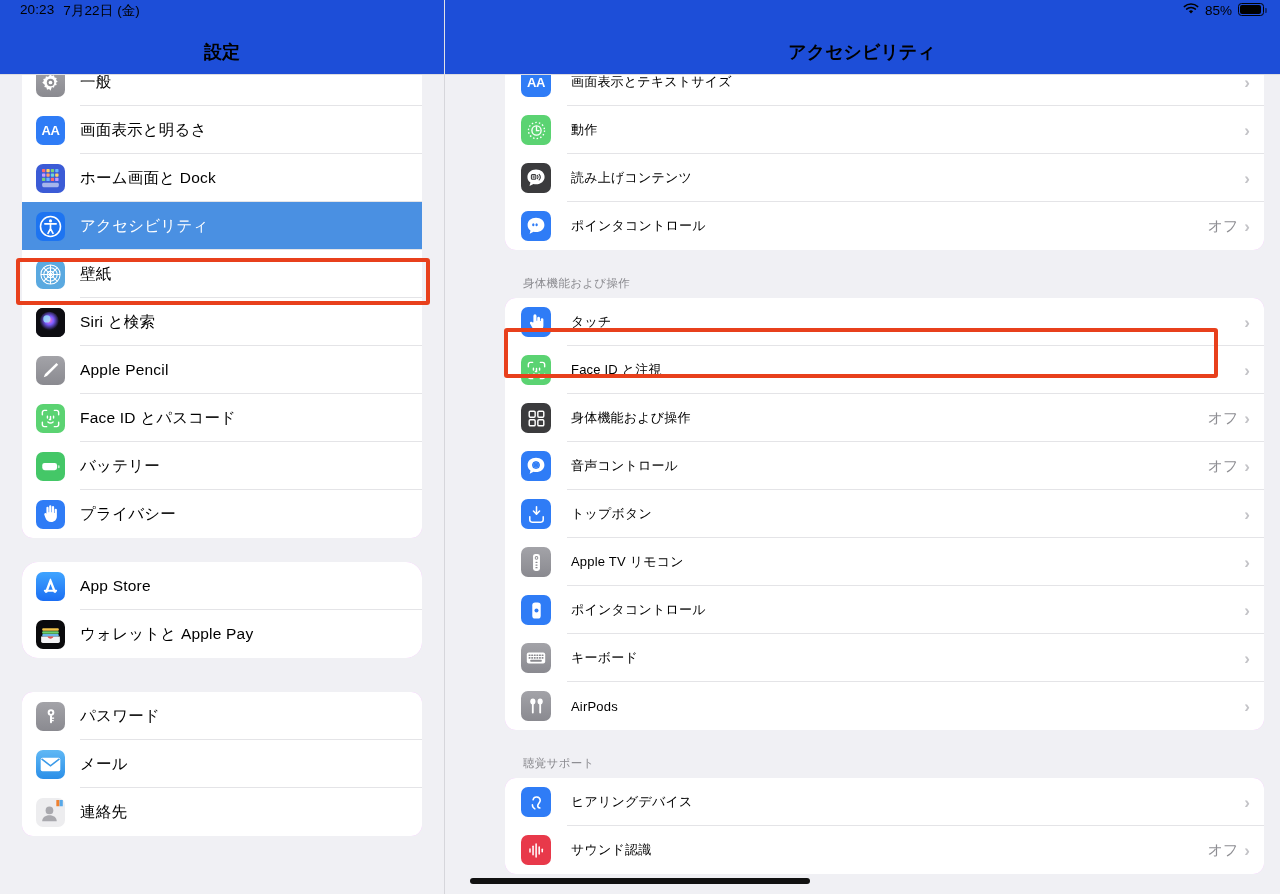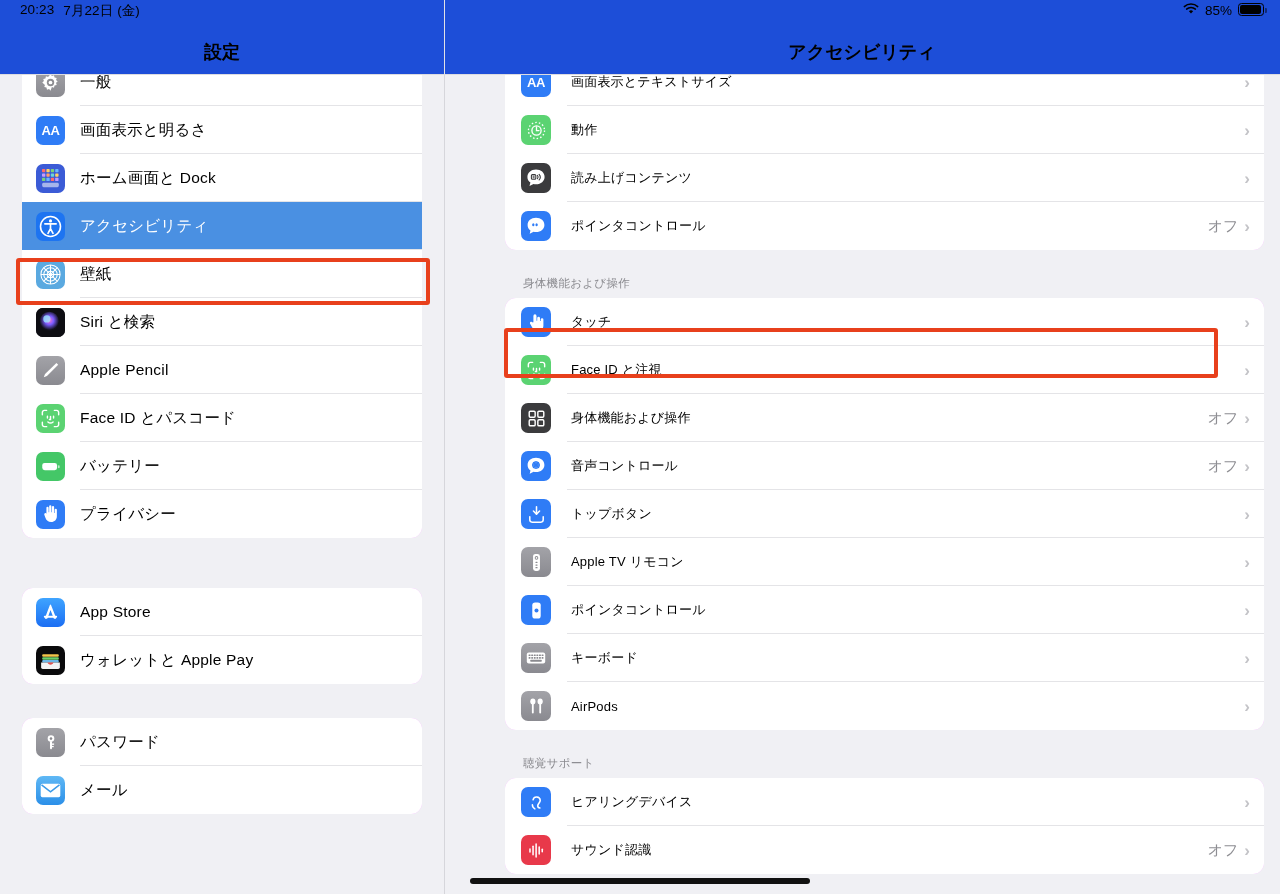--- a/index.html
+++ b/index.html
@@ -241,21 +241,21 @@
           <div class="row">
       <span class="ico" style="background:#2f7cf6;">
               <svg width="22" height="22" viewBox="0 0 24 24">
                 <path fill="#fff" d="M7 11V5.2a1.2 1.2 0 0 1 2.4 0V10h.6V3.6a1.2 1.2 0 0 1 2.4 0V10h.6V4.4a1.2 1.2 0 0 1 2.4 0V11h.6V7.4a1.2 1.2 0 0 1 2.4 0v7.1c0 3.6-2.6 6.3-6.1 6.3-3.4 0-5.5-2-6.4-4.6l-1.2-3.4c-.3-.9.2-1.6 1-1.8.6-.1 1.1.2 1.3.8z"></path>
               </svg>
             </span>
       <span class="lbl">プライバシー</span>
 
     </div>
         </div>
-        <div class="card" style="margin-top:50px;">
+        <div class="card" style="margin-top:24px;border-radius:16px;">
           <div class="row">
       <span class="ico" style="background:linear-gradient(#3fa4ff,#1b6ef3);">
               <svg width="25" height="25" viewBox="0 0 24 24">
                 <path fill="#fff" d="M12 4.2 16.7 17h-2.6L12 10.6 9.9 17H7.3zM6.2 18.6h11.6v1.9H6.2z" opacity="0"></path>
                 <path fill="#fff" d="M11.9 4.4c.3 0 .5.2.6.4l4.9 12.4c.1.4-.1.8-.5.8h-1.3c-.3 0-.5-.2-.6-.4L12 9.6l-2.9 8c-.1.2-.3.4-.6.4H7.2c-.4 0-.7-.4-.5-.8L11.4 4.8c.1-.2.3-.4.5-.4z"></path>
                 <rect x="5.6" y="15.1" width="12.8" height="1.9" rx=".95" fill="#fff"></rect>
               </svg>
             </span>
       <span class="lbl">App Store</span>
       <span class="sep"></span>
@@ -291,20 +291,33 @@
     </div>
           <div class="row">
       <span class="ico" style="background:linear-gradient(#5fb8f5,#2b8fe8);">
               <svg width="25" height="25" viewBox="0 0 24 24">
                 <rect x="2.6" y="5.6" width="18.8" height="12.8" rx="1.6" fill="#fff"></rect>
                 <path d="M3.4 6.6 12 13.2l8.6-6.6" fill="none" stroke="#3b9ae8" stroke-width="1.5"></path>
               </svg>
             </span>
       <span class="lbl">メール</span>
       <span class="sep"></span>
+    </div>
+          <div class="row">
+      <span class="ico" style="background:#ededef;">
+              <svg width="25" height="25" viewBox="0 0 24 24">
+                <rect width="24" height="24" fill="#ededef"></rect>
+                <rect x="17.6" y="0" width="3" height="6" fill="#f0812f"></rect>
+                <rect x="20.8" y="0" width="3" height="6" fill="#57a8e8"></rect>
+                <circle cx="11" cy="10" r="3.7" fill="#a9a9ae"></circle>
+                <path d="M4 20.5c0-3.7 3.1-5.8 7-5.8s7 2.1 7 5.8z" fill="#a9a9ae"></path>
+              </svg>
+            </span>
+      <span class="lbl">連絡先</span>
+
     </div>
         </div>
       </div>
   </div>
 
   <div class="detail">
     <div id="detail-groups" style="margin-top: -17px;">
         <div class="card" style="margin-top:0;">
           <div class="row">
       <span class="ico" style="background:#2f7cf6;display:flex;align-items:center;justify-content:center;">

